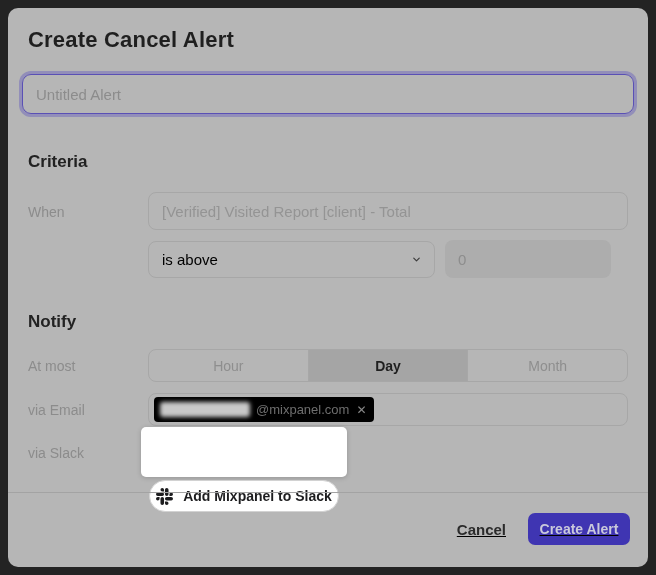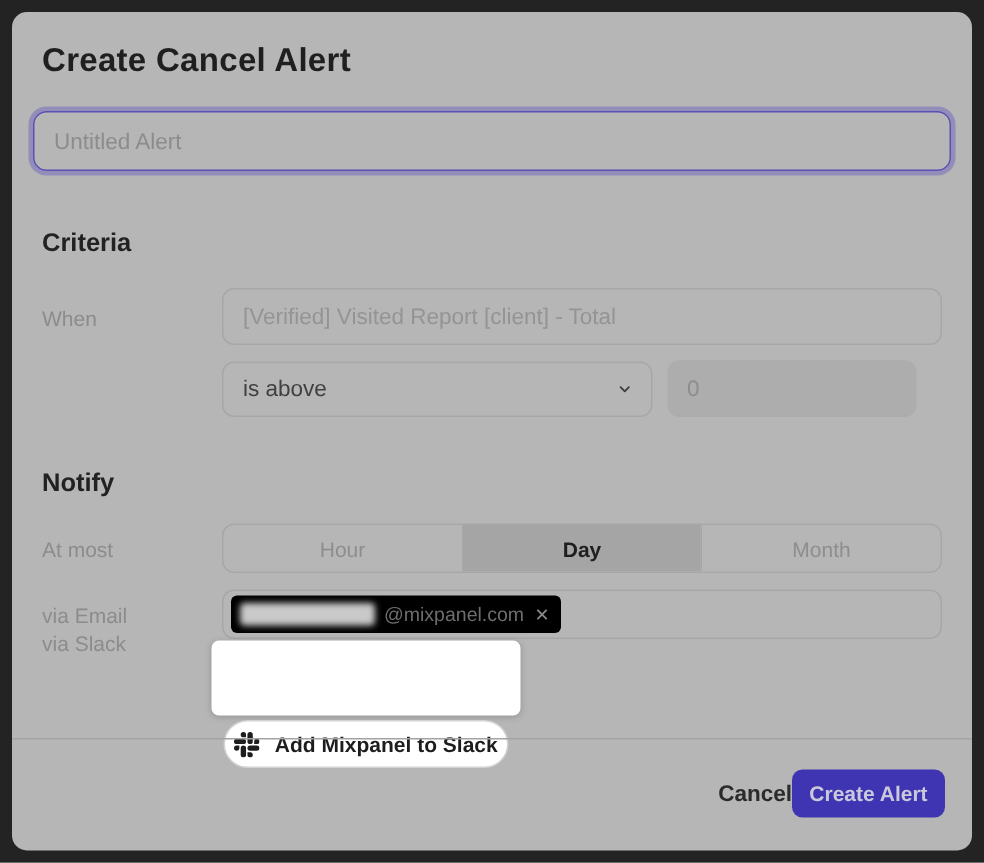--- a/index.html
+++ b/index.html
@@ -28,33 +28,33 @@
   .name-input::placeholder { color:#8c8c8c; opacity:1; }
   .section-heading {
     position:absolute; left:20px; font-size:17px; font-weight:700; color:#222;
   }
   .heading-criteria { top:144px; }
   .heading-notify   { top:304px; }
   .row-label { position:absolute; left:20px; font-size:14px; color:#8c8c8c; }
   .label-when  { top:196px; }
   .label-atmost{ top:350px; }
   .label-email { top:394px; }
-  .label-slack { top:413px; }
+  .label-slack { top:437px; }
 
   .when-field {
     position:absolute; left:140px; top:184px; width:480px; height:38px;
     border:1px solid #a7a7a7; border-radius:8px;
     display:flex; align-items:center; padding:0 13px;
     font-size:15px; color:#949494; cursor:pointer;
   }
   .operator {
     position:absolute; left:140px; top:233px; width:287px; height:37px;
     border:1px solid #a7a7a7; border-radius:8px;
     display:flex; align-items:center; padding:0 12px 0 13px;
-    font-size:15px; color:#404040; cursor:pointer;
+    font-size:15px; color:#000000; cursor:pointer;
   }
   .operator .chev { margin-left:auto; display:flex; align-items:center; }
   .threshold {
     position:absolute; left:437px; top:232px; width:166px; height:38px;
     background:#adadad; border:none; border-radius:8px;
     padding:0 13px; font-size:15px; color:#6f6f6f;
     font-family:"Liberation Sans", sans-serif; outline:none;
   }
   .threshold::placeholder { color:#8d8d8d; opacity:1; }
 
@@ -99,21 +99,21 @@
     font-family:"Liberation Sans", sans-serif;
     margin-top:44px;
   }
   .slack-btn svg { flex:0 0 auto; }
 
   .divider {
     position:absolute; left:0; top:484px; width:100%; height:1px; background:#a3a3a3;
   }
   .footer {
     position:absolute; right:18px; top:505px; height:32px;
-    display:flex; align-items:center; 
+    display:flex; align-items:center; gap:22px;text-decoration:underline;
   }
   .cancel-btn {
     font-size:15px; font-weight:700; color:#2b2b2b;
     background:none; border:none; cursor:pointer;
     font-family:"Liberation Sans", sans-serif;
   }
   .create-btn {
     width:102px; height:32px; background:#3f35b2; color:#c9c9db;
     border:none; border-radius:7px; font-size:14px; font-weight:700;
     cursor:pointer; font-family:"Liberation Sans", sans-serif;

